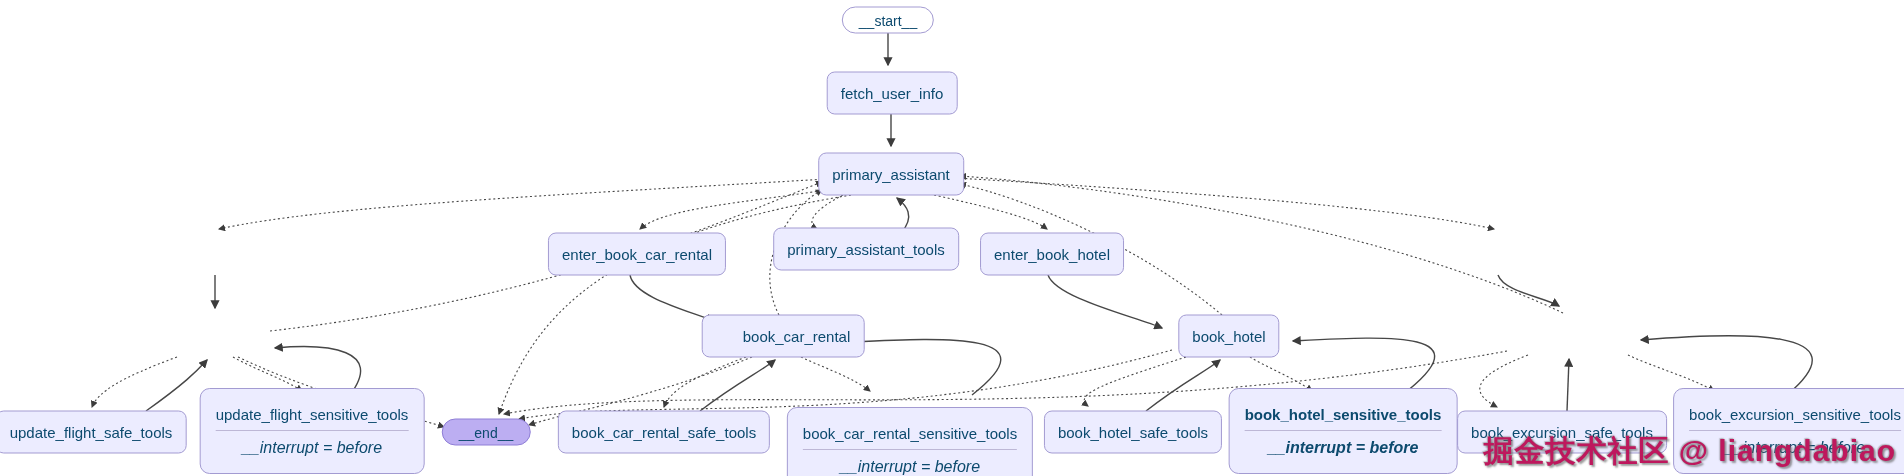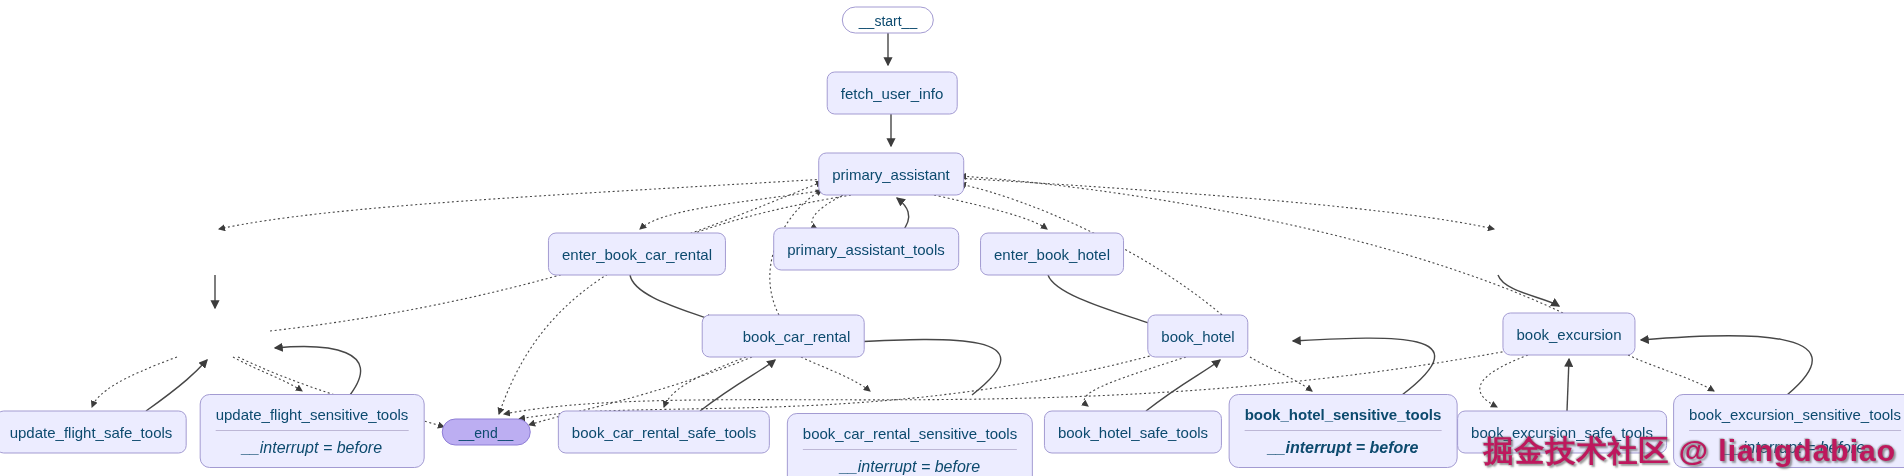--- a/index.html
+++ b/index.html
@@ -15,21 +15,21 @@
   .node {
     position:absolute; transform:translate(-50%,-50%);
     background:#ececff; border:1px solid #a39bd2; border-radius:8px;
     color:#0c4a6e; font-size:15px; line-height:1;
     display:flex; align-items:center; justify-content:center;
     padding:0 13px; height:43px; white-space:nowrap; box-sizing:border-box;
     z-index:2;
   }
   .stadium { height:27px; border-radius:999px; padding:0 16px; font-size:14px; background:#ffffff; }
   .endnode { background:#bcaef2; border-color:#8f7ed6; }
-  .multi { flex-direction:column; height:74px; border-radius:10px; padding:9px 15px; }
+  .multi { flex-direction:column; height:86px; border-radius:10px; padding:9px 15px; }
   .multi .ntitle { padding-bottom:8px; }
   .multi .ndiv { align-self:stretch; border-top:1px solid #bdb7d6; height:0; }
   .multi .nsub { padding-top:9px; font-style:italic; font-size:16px; }
 
   #watermark {
     position:absolute; right:8px; bottom:4px; z-index:5;
     color:#be185d; font-size:30px; font-weight:bold; letter-spacing:1px;
     text-shadow: 2px 2px 2px rgba(95,95,95,.6), -1px -1px 1px rgba(130,130,130,.4), 0 0 2px rgba(80,80,80,.5);
     white-space:nowrap;
   }
@@ -88,22 +88,21 @@
 
   <div class="node stadium" style="left:888px; top:20px;">__start__</div>
   <div class="node" style="left:892px; top:93px;">fetch_user_info</div>
   <div class="node" style="left:891px; top:174px;">primary_assistant</div>
 
   <div class="node" style="left:637px;  top:254px;">enter_book_car_rental</div>
   <div class="node" style="left:866px;  top:241px;margin-top:8px;">primary_assistant_tools</div>
   <div class="node" style="left:1052px; top:254px;">enter_book_hotel</div>
 
   <div class="node" style="left:783px;  top:336px;padding-left:40px;">book_car_rental</div>
-  <div class="node" style="left:1198px; top:336px;">book_hotel</div>
-  <div class="node" style="left:1569px; top:334px;">book_excursion</div>
+  <div class="node" style="left:1229px; top:336px;">book_hotel</div>
 
   <div class="node" style="left:91px; top:432px;">update_flight_safe_tools</div>
 
   <div class="node multi" style="left:312px; top:431px;">
     <div class="ntitle">update_flight_sensitive_tools</div>
     <div class="ndiv"></div>
     <div class="nsub">__interrupt = before</div>
   </div>
 
   <div class="node stadium endnode" style="left:486px; top:432px;">__end__</div>

